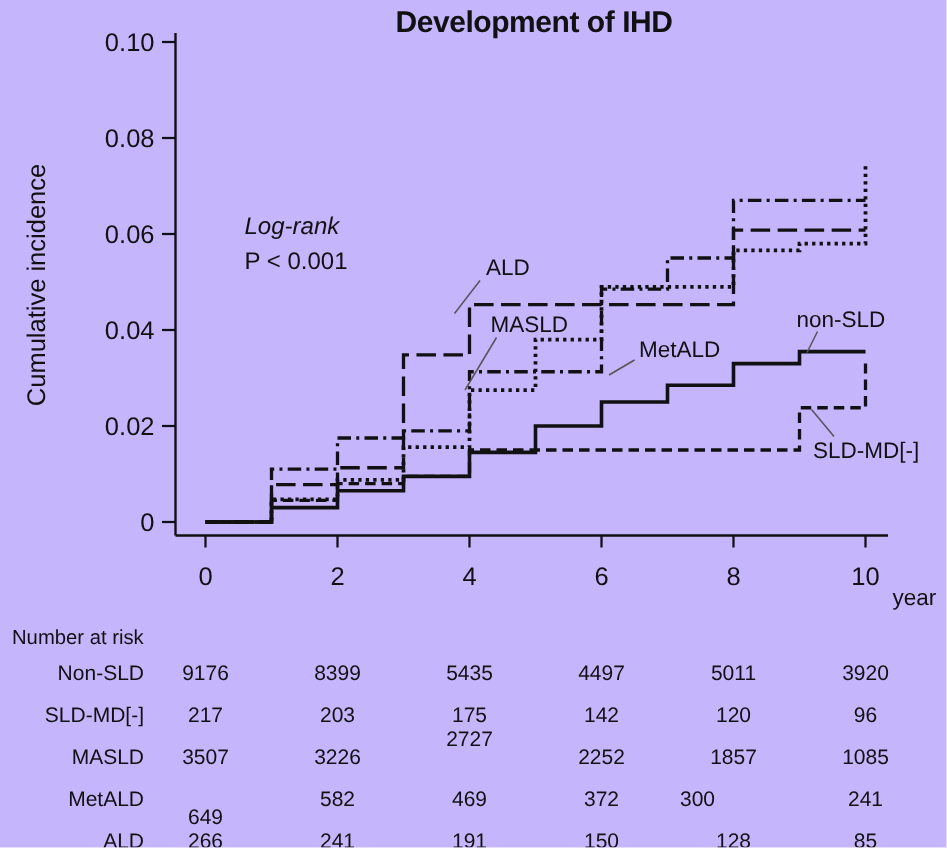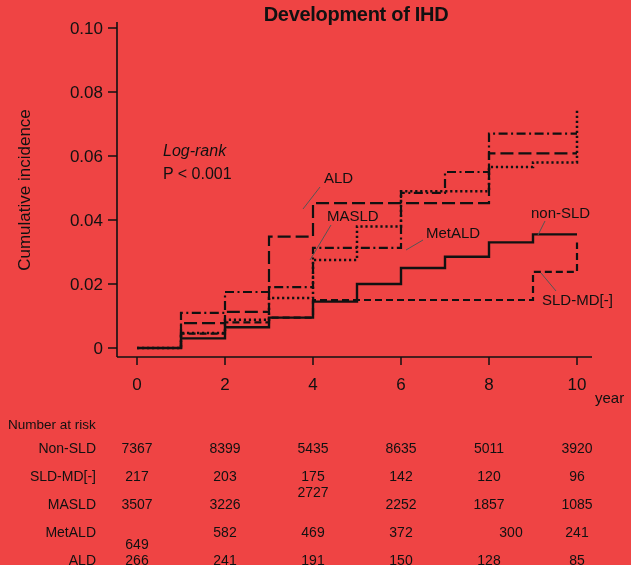--- a/index.html
+++ b/index.html
@@ -1,17 +1,17 @@
 <!DOCTYPE html>
 <html><head>
 <meta charset="utf-8">
 <style>
   html,body{margin:0;padding:0;background:#fff;}
   .fig{
-    position:relative;width:631px;height:565px;background:#ef4444;
+    position:relative;width:631px;height:565px;background:#c4b5fd;
     font-family:"Liberation Sans", sans-serif;color:#111;overflow:hidden;
   }
   svg text{fill:#111;}
   .title-text{font-size:20px;font-weight:bold;letter-spacing:-0.3px;}
   .ylab-text{font-size:17px;}
   .annot1{font-size:16px;font-style:italic;}
   .annot2{font-size:16px;}
   .unit-text{font-size:15px;}
   .tick-label{font-size:17px;}
   .curve-label{font-size:15px;}
@@ -75,24 +75,24 @@
         <line x1="545" y1="221" x2="538" y2="235" stroke="#555" stroke-width="1"></line>
         <text x="531" y="218" class="curve-label">non-SLD</text>
         <line x1="556" y1="291" x2="541" y2="273" stroke="#555" stroke-width="1"></line>
         <text x="542" y="305" class="curve-label">SLD-MD[-]</text>
       </g>
   </svg>
 
   <div class="risk" id="risk-table">
     <div class="risk-title">Number at risk</div>
   <div class="risk-label" style="left: 0px; top: 29px;">Non-SLD</div>
-      <div class="risk-cell" style="left: 137px; top: 29px;">7367</div>
+      <div class="risk-cell" style="left: 137px; top: 29px;">9176</div>
       <div class="risk-cell" style="left: 225px; top: 29px;">8399</div>
       <div class="risk-cell" style="left: 313px; top: 29px;">5435</div>
-      <div class="risk-cell" style="left: 401px; top: 29px;">8635</div>
+      <div class="risk-cell" style="left: 401px; top: 29px;">4497</div>
       <div class="risk-cell" style="left: 489px; top: 29px;">5011</div>
       <div class="risk-cell" style="left: 577px; top: 29px;">3920</div>
       <div class="risk-label" style="left: 0px; top: 57px;">SLD-MD[-]</div>
       <div class="risk-cell" style="left: 137px; top: 57px;">217</div>
       <div class="risk-cell" style="left: 225px; top: 57px;">203</div>
       <div class="risk-cell" style="left: 313px; top: 57px;">175</div>
       <div class="risk-cell" style="left: 401px; top: 57px;">142</div>
       <div class="risk-cell" style="left: 489px; top: 57px;">120</div>
       <div class="risk-cell" style="left: 577px; top: 57px;">96</div>
       <div class="risk-label" style="left: 0px; top: 85px;">MASLD</div>
@@ -100,21 +100,21 @@
       <div class="risk-cell" style="left: 225px; top: 85px;">3226</div>
       <div class="risk-cell" style="left: 313px; top: 73px;">2727</div>
       <div class="risk-cell" style="left: 401px; top: 85px;">2252</div>
       <div class="risk-cell" style="left: 489px; top: 85px;">1857</div>
       <div class="risk-cell" style="left: 577px; top: 85px;">1085</div>
       <div class="risk-label" style="left: 0px; top: 113px;">MetALD</div>
       <div class="risk-cell" style="left: 137px; top: 113px; margin-top: 12px;">649</div>
       <div class="risk-cell" style="left: 225px; top: 113px;">582</div>
       <div class="risk-cell" style="left: 313px; top: 113px;">469</div>
       <div class="risk-cell" style="left: 401px; top: 113px;">372</div>
-      <div class="risk-cell" style="left: 511px; top: 113px; text-align: center;">300</div>
+      <div class="risk-cell" style="left: 465px; top: 113px; text-align: center;">300</div>
       <div class="risk-cell" style="left: 577px; top: 113px;">241</div>
       <div class="risk-label" style="left: 0px; top: 141px;">ALD</div>
       <div class="risk-cell" style="left: 137px; top: 141px;">266</div>
       <div class="risk-cell" style="left: 225px; top: 141px;">241</div>
       <div class="risk-cell" style="left: 313px; top: 141px;">191</div>
       <div class="risk-cell" style="left: 401px; top: 141px;">150</div>
       <div class="risk-cell" style="left: 489px; top: 141px;">128</div>
       <div class="risk-cell" style="left: 577px; top: 141px;">85</div>
     </div>
 </div>

